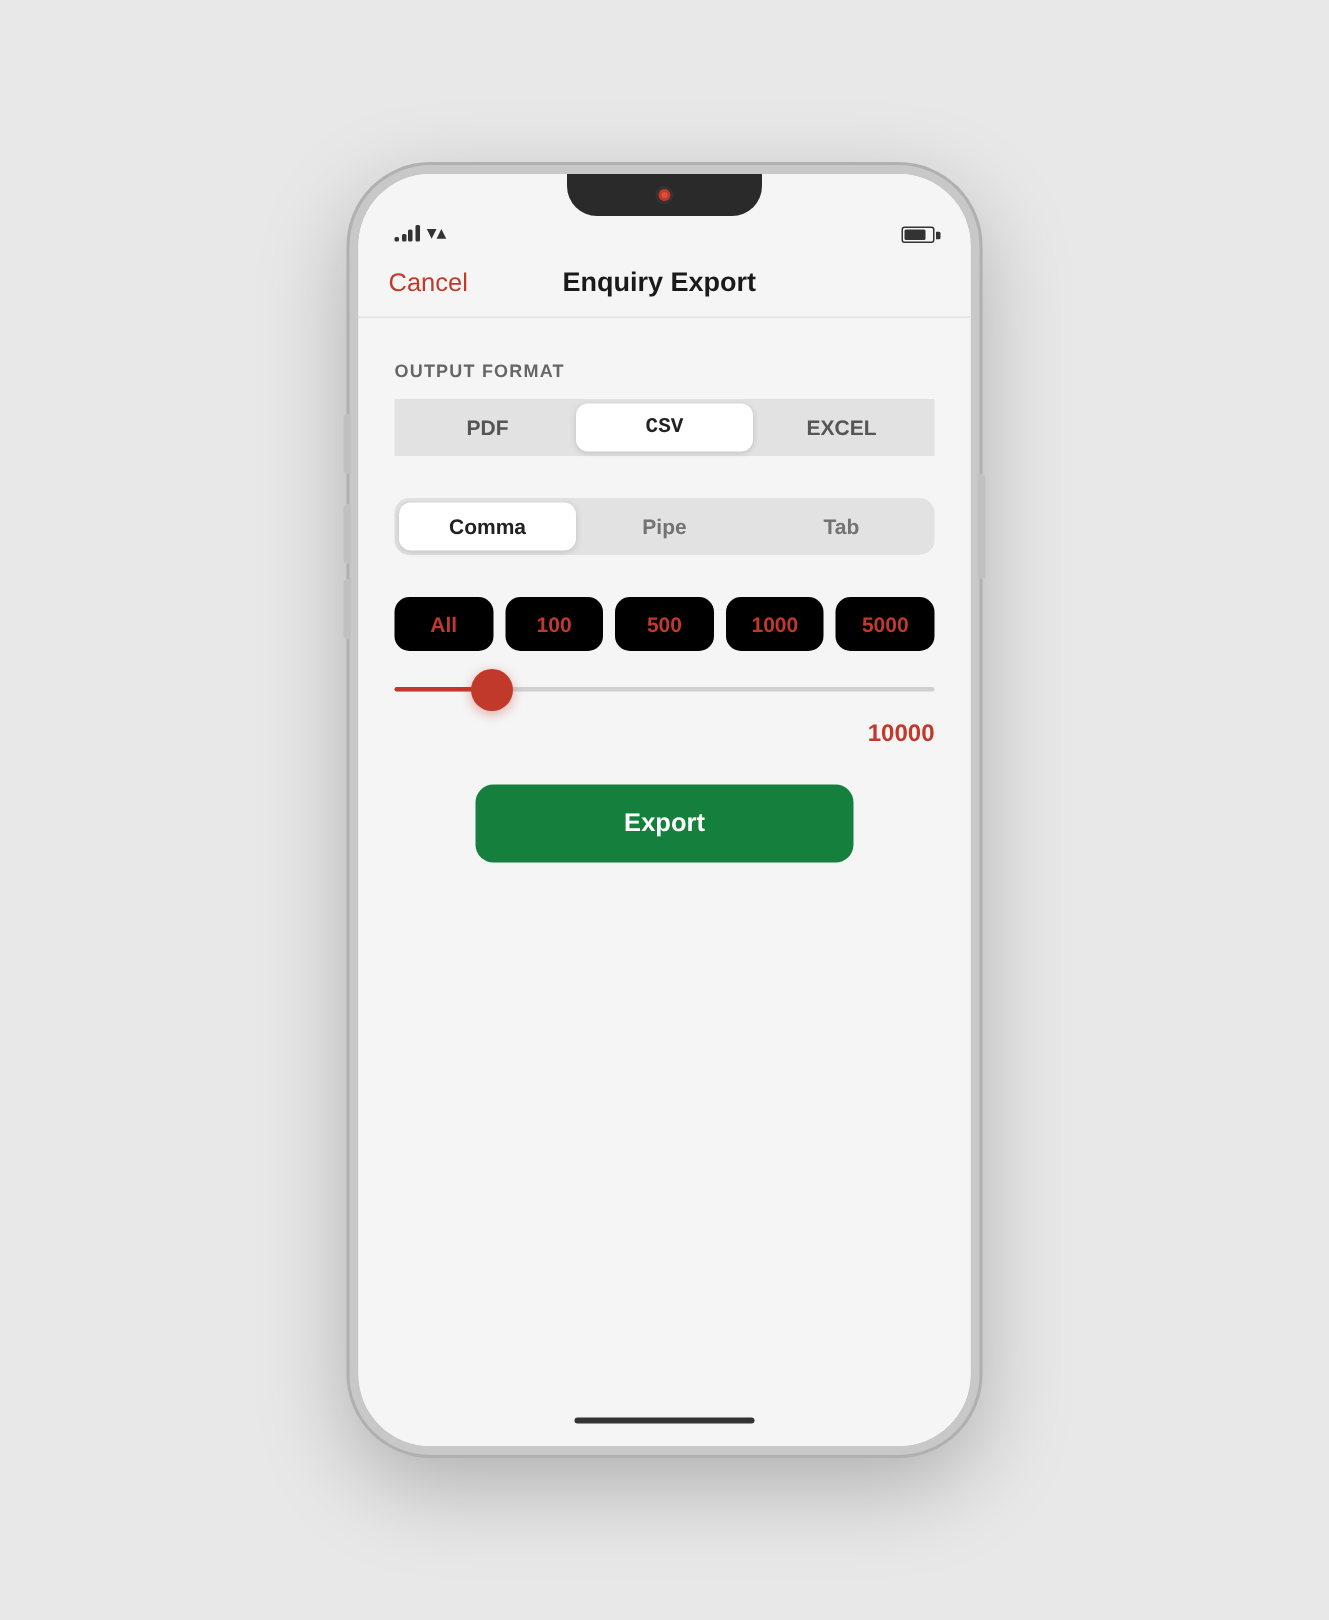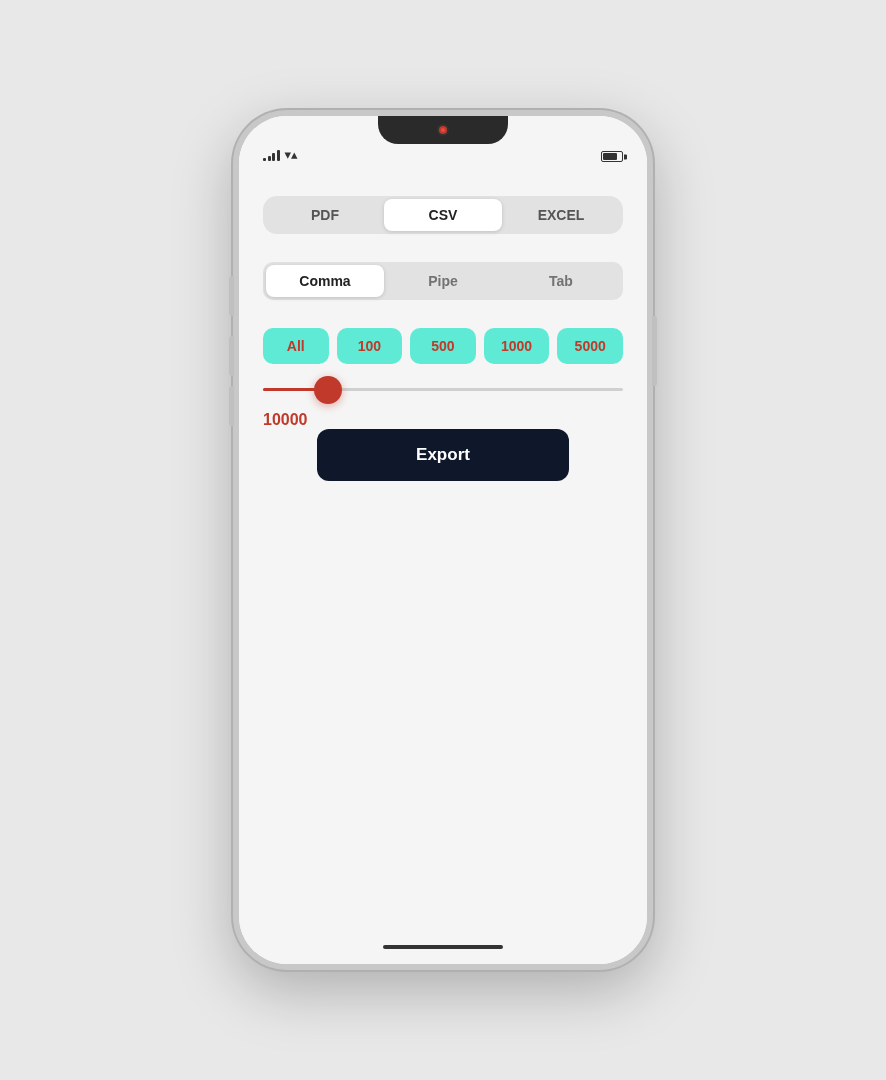--- a/index.html
+++ b/index.html
@@ -198,21 +198,21 @@
       font-weight: 700;
       color: #666;
       letter-spacing: 0.8px;
       margin-bottom: 12px;
     }
 
     
     .segmented-control {
       display: flex;
       background: #e2e2e2;
-      border-radius: 14px;
+      border-radius: 0;
       padding: 3px;
       margin-bottom: 28px;
     }
 
     .seg-btn {
       flex: 1;
       padding: 8px 0;
       border: none;
       background: transparent;
       border-radius: 8px;
@@ -220,20 +220,21 @@
       font-weight: 600;
       color: #555;
       cursor: pointer;
       transition: all 0.2s;
     }
 
     .seg-btn.active {
       background: #fff;
       color: #222;
       box-shadow: 0 1px 4px rgba(0,0,0,0.15);
+      font-family: Liberation Mono, monospace;
     }
 
     
     .delimiter-control {
       display: flex;
       background: #e2e2e2;
       border-radius: 10px;
       padding: 3px;
       margin-bottom: 28px;
     }
@@ -261,21 +262,21 @@
       display: flex;
       gap: 8px;
       margin-bottom: 24px;
       flex-wrap: nowrap;
     }
 
     .range-btn {
       flex: 1;
       padding: 10px 4px;
       border: none;
-      background: #5eead4;
+      background: #000000;
       border-radius: 10px;
       font-size: 14px;
       font-weight: 600;
       color: #c0392b;
       cursor: pointer;
       text-align: center;
     }
 
     .range-btn.active {
       color: #c0392b;
@@ -313,33 +314,34 @@
       transform: translate(-50%, -50%);
       width: 28px;
       height: 28px;
       background: #c0392b;
       border-radius: 50%;
       box-shadow: 0 2px 8px rgba(192,57,43,0.4);
       cursor: pointer;
     }
 
     .slider-value {
-      text-align: left;
+      text-align: right;
       font-size: 16px;
       font-weight: 600;
       color: #c0392b;
+      margin-bottom: 24px;
     }
 
     
     .export-btn {
       display: block;
       width: 70%;
       margin: 0 auto;
       padding: 16px;
-      background: #0f172a;
+      background: #15803d;
       color: #fff;
       font-size: 17px;
       font-weight: 600;
       border: none;
       border-radius: 12px;
       cursor: pointer;
       text-align: center;
     }
 
     
@@ -378,23 +380,29 @@
         </div>
         <div class="wifi-icon">▾▴</div>
       </div>
       <div class="status-icons">
         <div class="battery-icon">
           <div class="battery-fill"></div>
         </div>
       </div>
     </div>
 
+    <div class="nav-bar">
+      <button class="nav-cancel">Cancel</button>
+      <span class="nav-title">Enquiry Export</span>
+      <div class="nav-spacer"></div>
+    </div>
 
     <div class="content">
 
+      <div class="section-label">OUTPUT FORMAT</div>
       <div class="segmented-control">
         <button class="seg-btn">PDF</button>
         <button class="seg-btn active">CSV</button>
         <button class="seg-btn">EXCEL</button>
       </div>
 
       <div class="delimiter-control">
         <button class="delim-btn active">Comma</button>
         <button class="delim-btn">Pipe</button>
         <button class="delim-btn">Tab</button>

